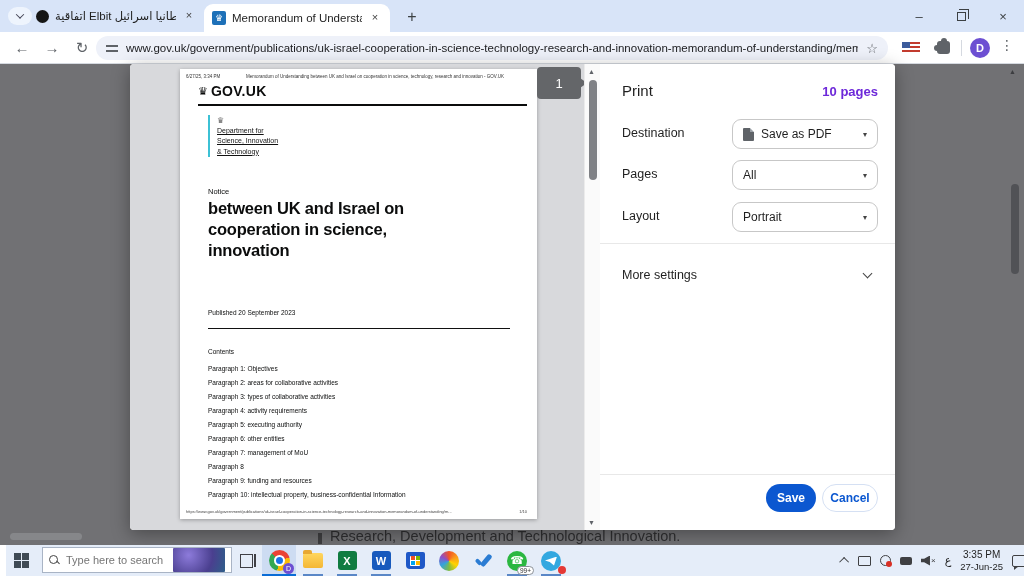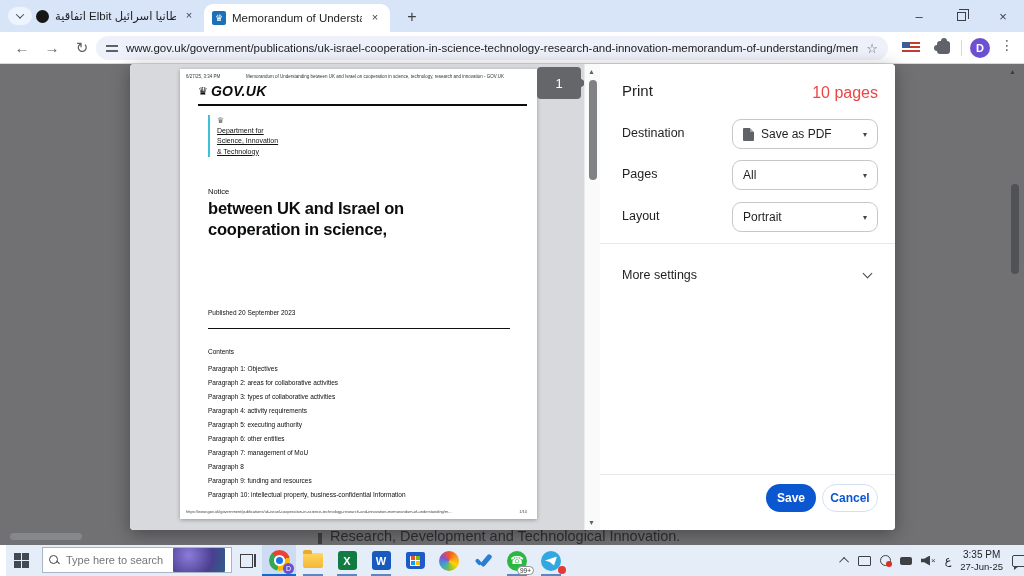--- a/index.html
+++ b/index.html
@@ -59,39 +59,39 @@
   .pv-scroll { position:absolute; left:454px; top:0; width:16px; height:466px; background:#fafafa; border-left:1px solid #ebebeb; }
   .pv-up { position:absolute; left:3px; top:4px; font-size:7px; color:#5f6368; }
   .pv-down { position:absolute; left:3px; bottom:4px; font-size:7px; color:#5f6368; }
   .pv-thumb { position:absolute; left:4px; top:16px; width:8px; height:100px; border-radius:4px; background:#7f8185; }
 
   
   .doc-hdr-date { position:absolute; left:6px; top:5px; font-size:4.5px; color:#333; }
   .doc-hdr-title { position:absolute; left:66px; right:4px; top:5px; font-size:4.5px; color:#333; white-space:nowrap; overflow:hidden; }
   .doc-logo { position:absolute; left:18px; top:14px; display:flex; align-items:center; gap:3px; color:#0b0c0c; }
   .doc-crown { font-size:11px; }
-  .doc-logo-text { font-size:14px; font-weight:bold; letter-spacing:.3px;font-style:italic; }
+  .doc-logo-text { font-size:14px; font-weight:bold; letter-spacing:.3px; }
   .doc-rule1 { position:absolute; left:18px; right:10px; top:35px; height:2px; background:#0b0c0c; }
   .doc-dept { position:absolute; left:28px; top:46px; border-left:2px solid #3cc1d5; padding-left:7px; }
   .doc-crest { font-size:8px; color:#666; line-height:11px; }
   .doc-dept-line { font-size:7px; color:#111; text-decoration:underline; line-height:10.4px; }
   .doc-kicker { position:absolute; left:28px; top:118px; font-size:7.5px; color:#0b0c0c; }
   .doc-title { position:absolute; left:28px; top:129px; font-size:16.5px; font-weight:bold; line-height:21px; color:#0b0c0c; letter-spacing:-.2px; }
   .doc-published { position:absolute; left:28px; top:240px; font-size:6.5px; color:#0b0c0c; }
   .doc-rule2 { position:absolute; left:28px; width:302px; top:259px; height:1px; background:#111; }
   .doc-contents-h { position:absolute; left:28px; top:279px; font-size:6.5px; color:#0b0c0c; }
   .doc-list { position:absolute; left:28px; top:293px; }
   .doc-list div { font-size:6.5px; color:#0b0c0c; line-height:14px; }
   .doc-footer-url { position:absolute; left:6px; bottom:5px; font-size:4px; color:#444; max-width:300px; white-space:nowrap; overflow:hidden; }
   .doc-footer-page { position:absolute; right:10px; bottom:5px; font-size:4px; color:#444; }
 
   
   .settings { position:absolute; left:470px; top:0; width:295px; height:466px; background:#fff; }
   .p-title { position:absolute; left:22px; top:18px; font-size:15px; font-weight:500; color:#1f1f1f; }
-  .p-count { position:absolute; right:17px; top:20px; font-size:16px; font-weight:400; color:#ef4444; }
+  .p-count { position:absolute; right:17px; top:20px; font-size:13px; font-weight:700; color:#6d28d9; }
   .p-row-label { position:absolute; left:22px; font-size:12.5px; color:#1f1f1f; }
   .dropdown { position:absolute; left:132px; width:146px; height:30px; border:1px solid #c7c7c7; border-radius:9px; display:flex; align-items:center; padding:0 10px; gap:7px; background:#fff; }
   .dd-value { flex:1; font-size:12px; color:#1f1f1f; white-space:nowrap; overflow:hidden; }
   .dd-caret { font-size:8px; color:#444; flex:none; }
   .pdf-ic { position:relative; width:11px; height:13px; background:#5f6368; border-radius:1px; flex:none; }
   .pdf-ic:before { content:""; position:absolute; right:0; top:0; border-top:4px solid #fff; border-left:4px solid #9aa0a6; }
   .p-divider { position:absolute; left:0; right:0; top:179px; height:1px; background:#e8e8e8; }
   .more-row { position:absolute; left:0; right:0; top:196px; height:30px; }
   .more-label { position:absolute; left:22px; top:8px; font-size:12.5px; color:#1f1f1f; }
   .more-chev { position:absolute; right:24px; top:10px; width:7px; height:7px; border-right:1.6px solid #444; border-bottom:1.6px solid #444; transform:rotate(45deg); }
@@ -226,20 +226,21 @@
           <div class="doc-dept">
             <div class="doc-crest">♛</div>
             <div class="doc-dept-line">Department for</div>
             <div class="doc-dept-line">Science, Innovation</div>
             <div class="doc-dept-line">&amp; Technology</div>
           </div>
           <div class="doc-kicker">Notice</div>
           <div class="doc-title">
             <div>between UK and Israel on</div>
             <div>cooperation in science,</div>
+            <div>innovation</div>
           </div>
           <div class="doc-published">Published 20 September 2023</div>
           <div class="doc-rule2"></div>
           <div class="doc-contents-h">Contents</div>
           <div class="doc-list">
             <div>Paragraph 1: Objectives</div>
             <div>Paragraph 2: areas for collaborative activities</div>
             <div>Paragraph 3: types of collaborative activities</div>
             <div>Paragraph 4: activity requirements</div>
             <div>Paragraph 5: executing authority</div>

